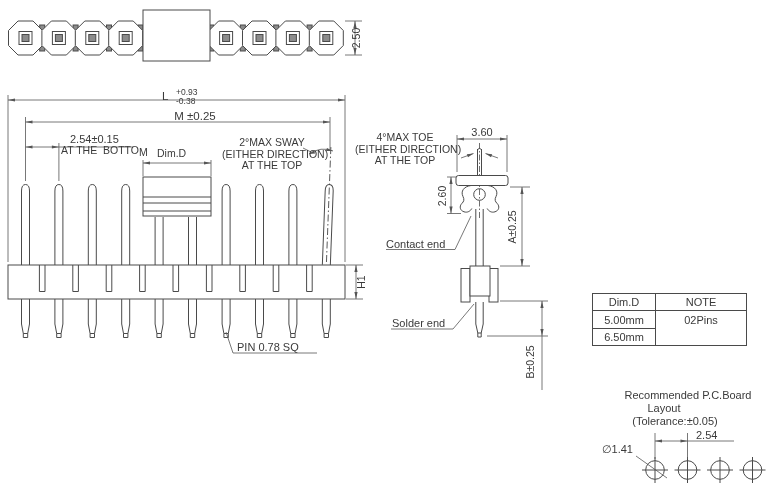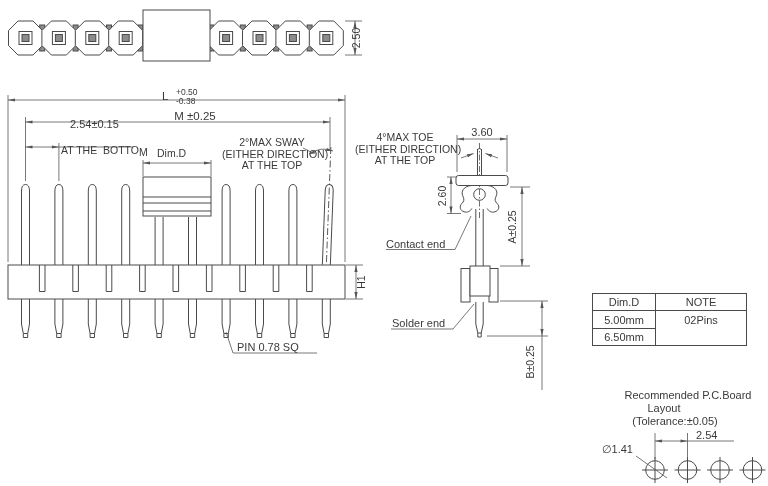--- a/index.html
+++ b/index.html
@@ -239,24 +239,24 @@
         <polygon points="655,441 662,439.4 662,442.6"></polygon>
             <polygon points="687.5,441 680.5,439.4 680.5,442.6"></polygon>
       </g>
     </g>
   </g>
 </svg>
 
 <div class="lbl rot" style="left:342px;top:32px;width:30px;height:12px;">2.50</div>
 
 <div class="lbl s12" style="left:162px;top:90px;">L</div>
-<div class="lbl tol" style="left:176px;top:88px;">+0.50</div>
+<div class="lbl tol" style="left:176px;top:88px;">+0.93</div>
 <div class="lbl tol" style="left:176px;top:97px;">-0.38</div>
 <div class="lbl s12 c" style="left:155px;top:110px;width:80px;">M ±0.25</div>
-<div class="lbl s11" style="left:70px;top:118px;">2.54±0.15</div>
+<div class="lbl s11" style="left:70px;top:133px;">2.54±0.15</div>
 <div class="lbl" style="left:61px;top:145px;">AT THE  BOTTO</div>
 <div class="lbl" style="left:139px;top:147px;">M</div>
 <div class="lbl" style="left:157px;top:148px;">Dim.D</div>
 <div class="lbl c" style="left:222px;top:137px;width:100px;">2°MAX SWAY</div>
 <div class="lbl c" style="left:222px;top:148.5px;width:100px;">(EITHER DIRECTION)</div>
 <div class="lbl c" style="left:222px;top:160px;width:100px;">AT THE TOP</div>
 <div class="lbl rot" style="left:347px;top:276px;width:30px;height:12px;">H1</div>
 <div class="lbl s11" style="left:237px;top:341px;">PIN 0.78 SQ</div>
 
 <div class="lbl c" style="left:355px;top:132px;width:100px;">4°MAX TOE</div>

